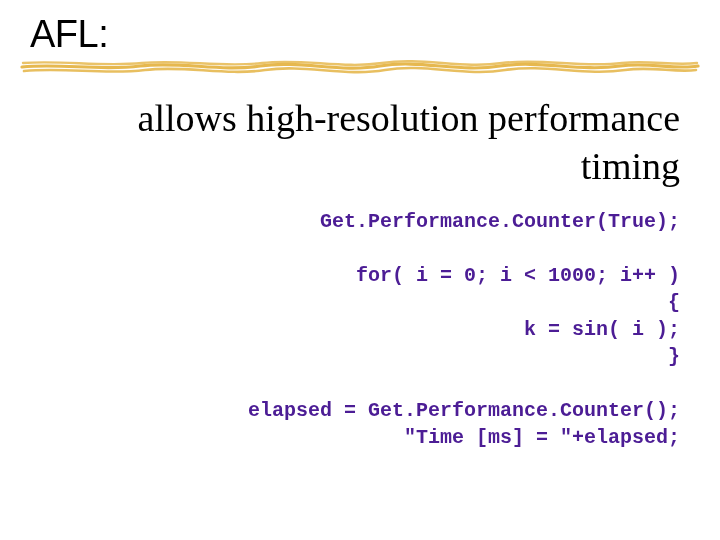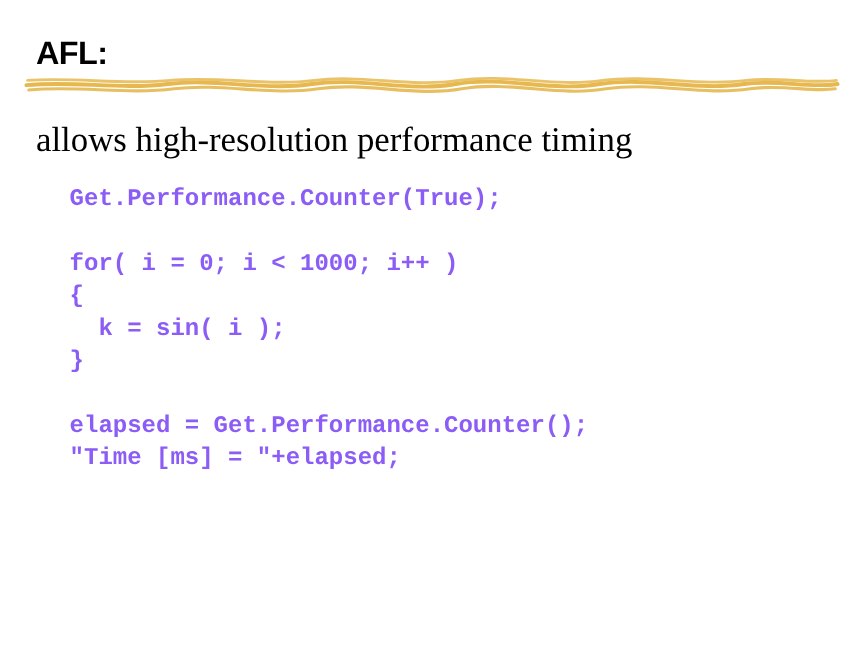--- a/index.html
+++ b/index.html
@@ -15,56 +15,57 @@
     position: relative;
     width: 720px;
     height: 540px;
     box-sizing: border-box;
   }
   .title-block {
     padding: 14px 0 6px 30px;
   }
   .title-line {
     font-family: Arial, Helvetica, sans-serif;
-    font-weight: 700;
-    font-size: 27px;
+    font-weight: 400;
+    font-size: 38px;
     line-height: 1.08;
     letter-spacing: -0.5px;
     color: #000;
-    margin-top: 16px;
   }
   .underline-zone {
     position: relative;
     width: 720px;
     height: 22px;
     margin-top: -6px;
   }
   .underline-zone svg {
     position: absolute;
     left: 20px;
     top: 0;
   }
   .body {
     padding: 18px 40px 0 30px;
   }
   .lead {
     font-family: Georgia, 'Times New Roman', serif;
-    font-size: 29px;
+    font-size: 38px;
     line-height: 1.25;
     color: #000;
     margin-bottom: 18px;
+    text-align: right;
   }
   .code {
     font-family: "Courier New", Courier, monospace;
     font-size: 20px;
     line-height: 1.35;
     white-space: pre;
-    color: #8b5cf6;
+    color: #4c1d95;
     font-weight: bold;
     padding-left: 28px;
+    text-align: right;
   }
 </style>
 </head>
 <body>
 
 <div class="slide">
 
   <div class="title-block">
     <div class="title-line">AFL:</div>
   </div>

